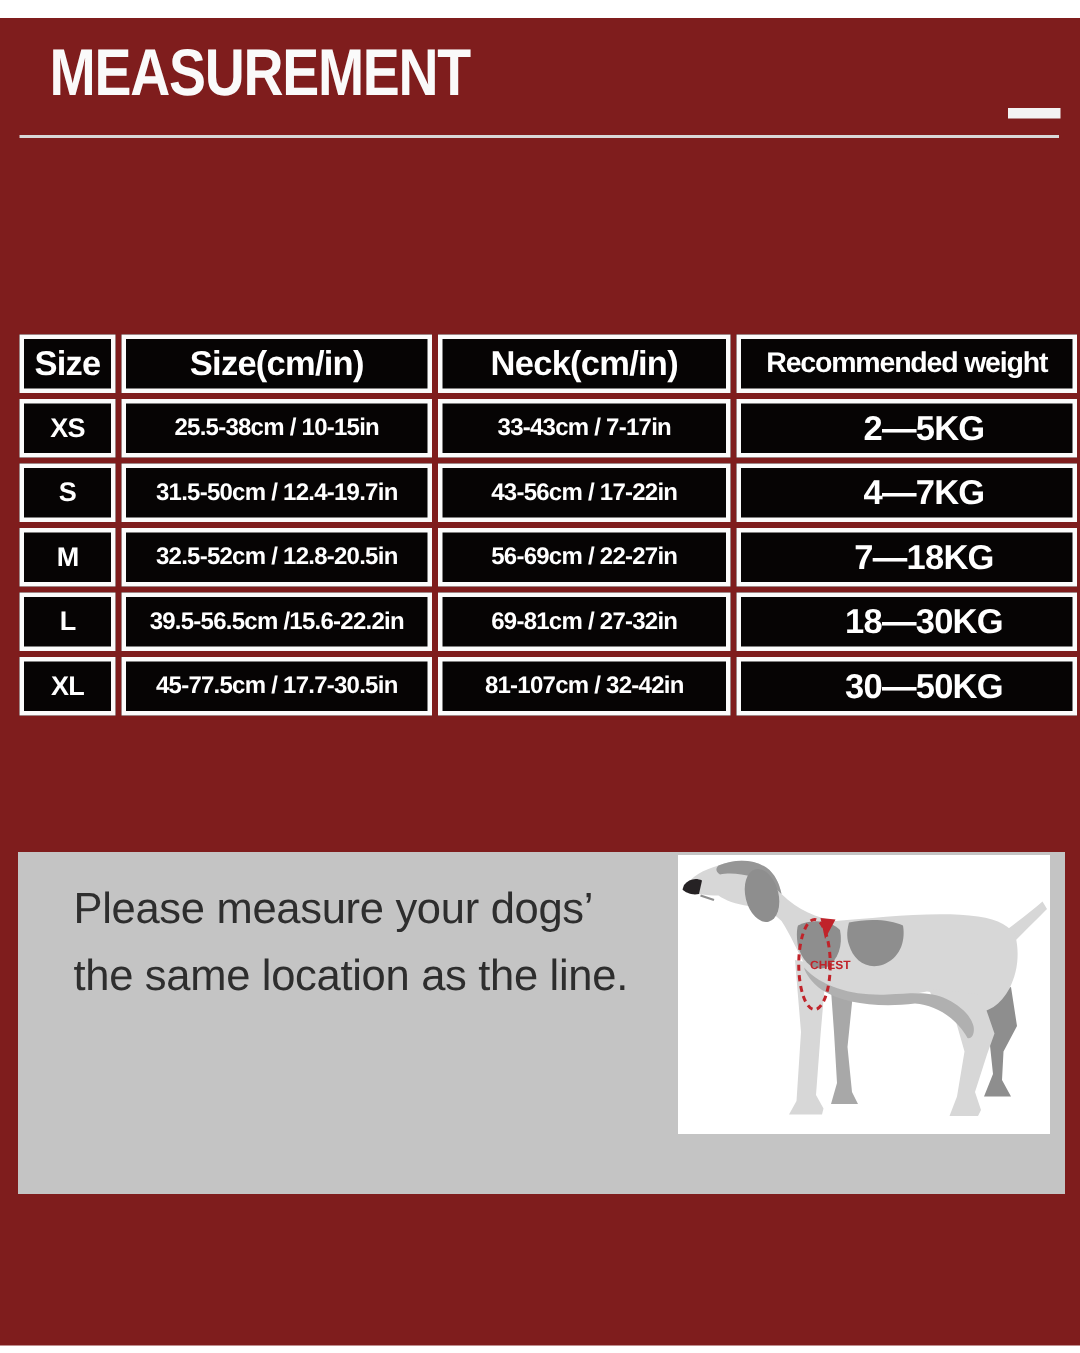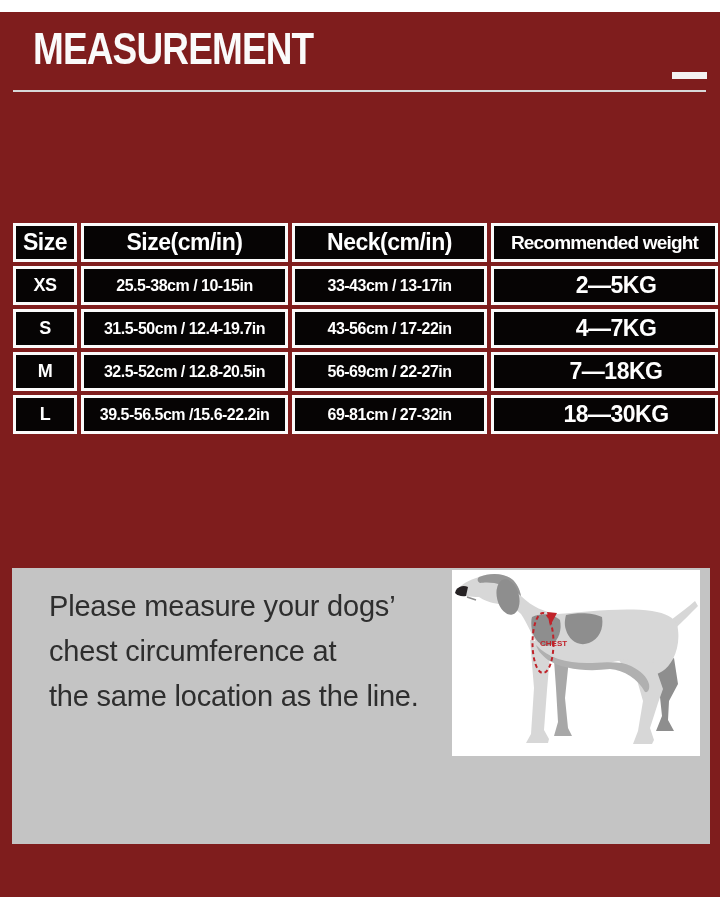--- a/index.html
+++ b/index.html
@@ -29,21 +29,21 @@
     font-weight:bold; padding:0 2px; letter-spacing:-0.5px;
     overflow:hidden; white-space:nowrap;
   }
   .size-table th { font-size:23px; }
   .size-table th.th-weight { font-size:19px; letter-spacing:-0.8px; }
   .size-table td.cell-size { font-size:18px; }
   .size-table td.cell-range { font-size:16px; }
   .size-table td.cell-weight { font-size:23px;padding-left:25px; }
 
   .note-panel {
-    position:absolute; left:12px; top:568px; width:698px; height:276px;
+    position:absolute; left:12px; top:568px; width:698px; height:228px;
     background:#c4c4c4;
   }
   .note-text {
     position:absolute; left:37px; top:16px;
     color:#2e2e2e; font-size:29px; line-height:45px; letter-spacing:-0.2px;
   }
   .note-text p { margin:0; }
 
   .dog-box {
     position:absolute; left:440px; top:2px; width:248px; height:186px;
@@ -74,48 +74,53 @@
         <th>Size</th>
         <th>Size(cm/in)</th>
         <th>Neck(cm/in)</th>
         <th class="th-weight">Recommended weight</th>
       </tr>
     </thead>
     <tbody>
       <tr>
         <td class="cell-size">XS</td>
         <td class="cell-range">25.5-38cm / 10-15in</td>
-        <td class="cell-range">33-43cm / 13-17in</td>
+        <td class="cell-range">33-43cm / 7-17in</td>
         <td class="cell-weight">2—5KG</td>
       </tr>
       <tr>
         <td class="cell-size">S</td>
         <td class="cell-range">31.5-50cm / 12.4-19.7in</td>
         <td class="cell-range">43-56cm / 17-22in</td>
         <td class="cell-weight">4—7KG</td>
       </tr>
       <tr>
         <td class="cell-size">M</td>
         <td class="cell-range">32.5-52cm / 12.8-20.5in</td>
         <td class="cell-range">56-69cm / 22-27in</td>
         <td class="cell-weight">7—18KG</td>
       </tr>
       <tr>
         <td class="cell-size">L</td>
         <td class="cell-range">39.5-56.5cm /15.6-22.2in</td>
         <td class="cell-range">69-81cm / 27-32in</td>
         <td class="cell-weight">18—30KG</td>
       </tr>
+      <tr>
+        <td class="cell-size">XL</td>
+        <td class="cell-range">45-77.5cm / 17.7-30.5in</td>
+        <td class="cell-range">81-107cm / 32-42in</td>
+        <td class="cell-weight">30—50KG</td>
+      </tr>
     </tbody>
   </table>
 
   <section class="note-panel">
     <div class="note-text">
       <p>Please measure your dogs’</p>
-      <p>chest circumference at</p>
       <p>the same location as the line.</p>
     </div>
 
     <figure class="dog-box">
       <svg viewBox="0 0 248 186" preserveAspectRatio="none">
 
         <path fill="#a8a8a8" d="M101 76 L118 79 L113 128 L116 158 L120 166 L102 166 L106 152 L104 118 Z"></path>
         <path fill="#8e8e8e" d="M204 94 L222 88 L226 114 L217 131 L216 150 L222 161 L204 161 L210 146 L208 127 Z"></path>
 
         <path fill="#d7d7d7" d="M219 50 C227 44 236 37 243 31 L246 36 C239 43 230 52 224 58 Z"></path>

